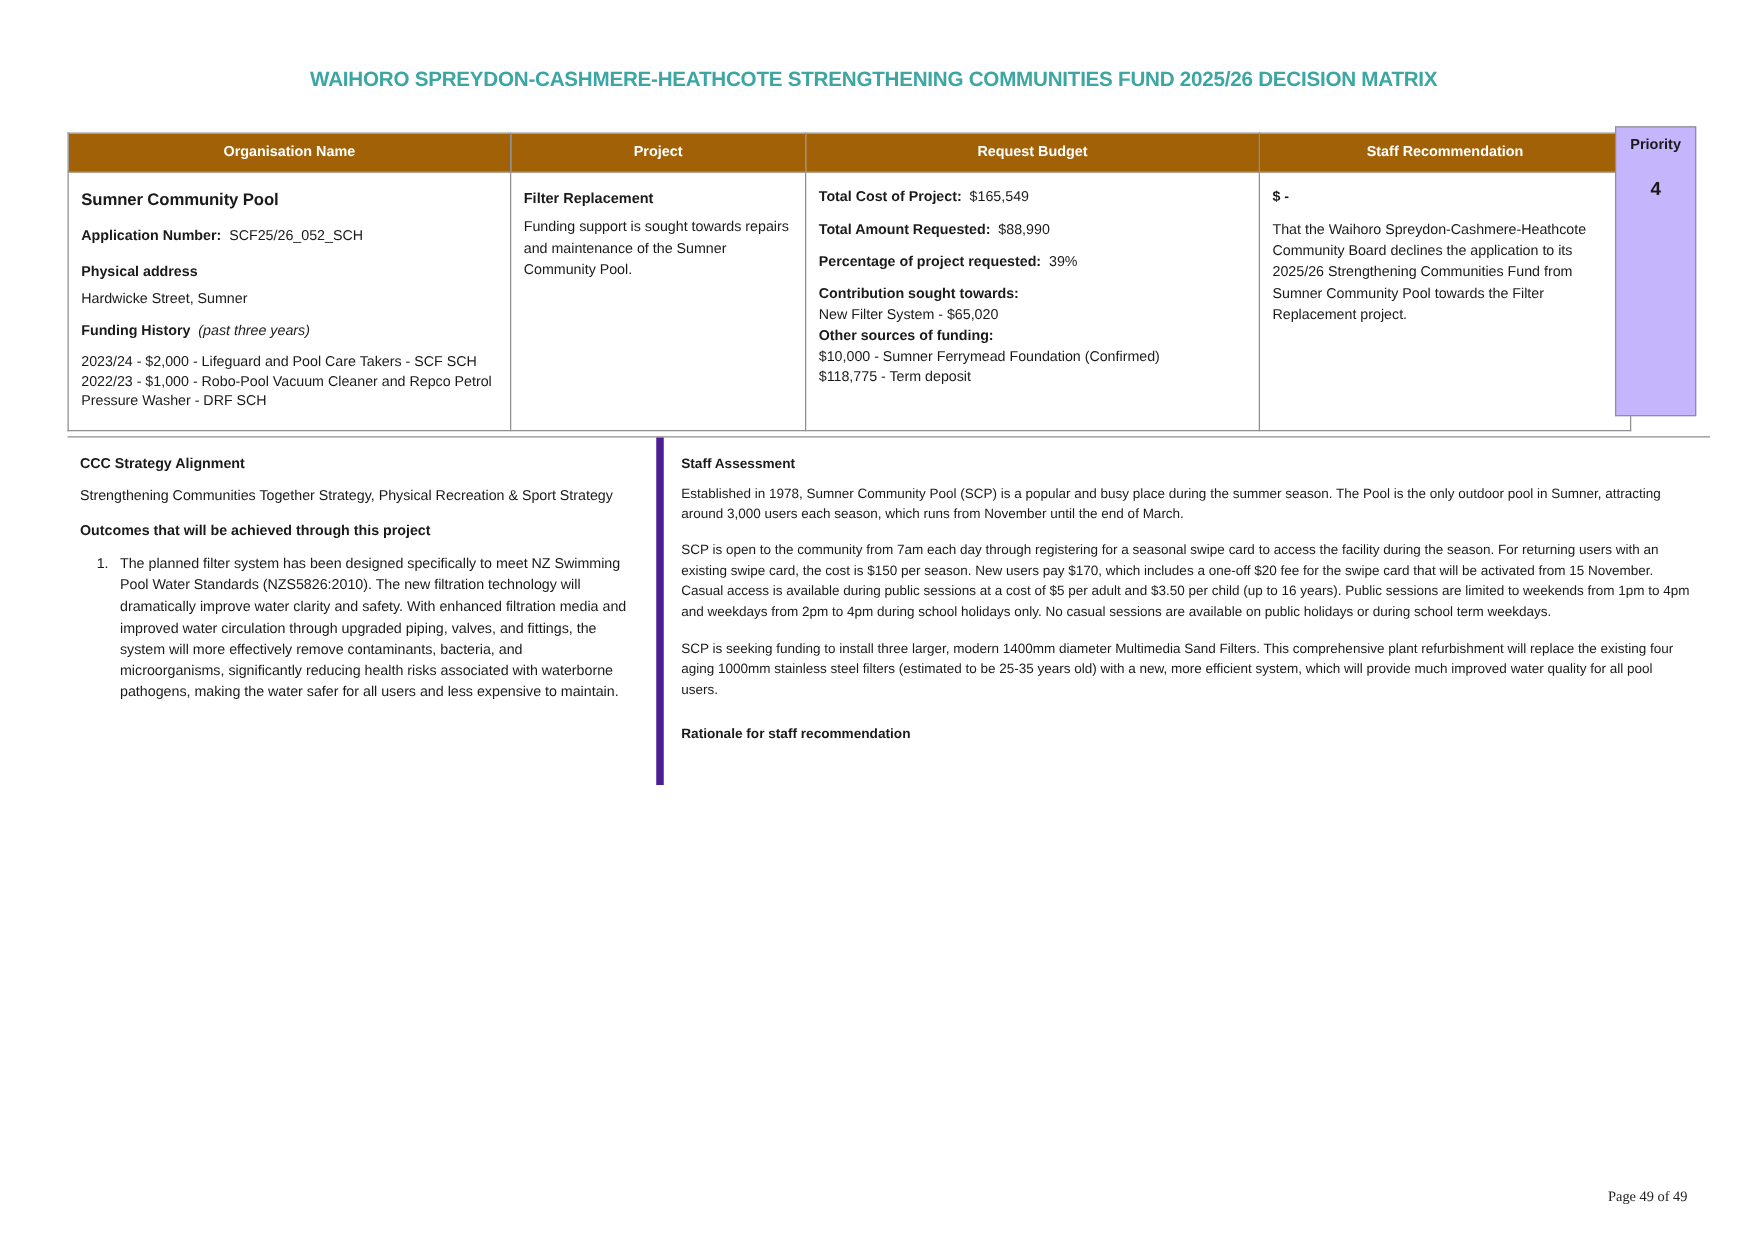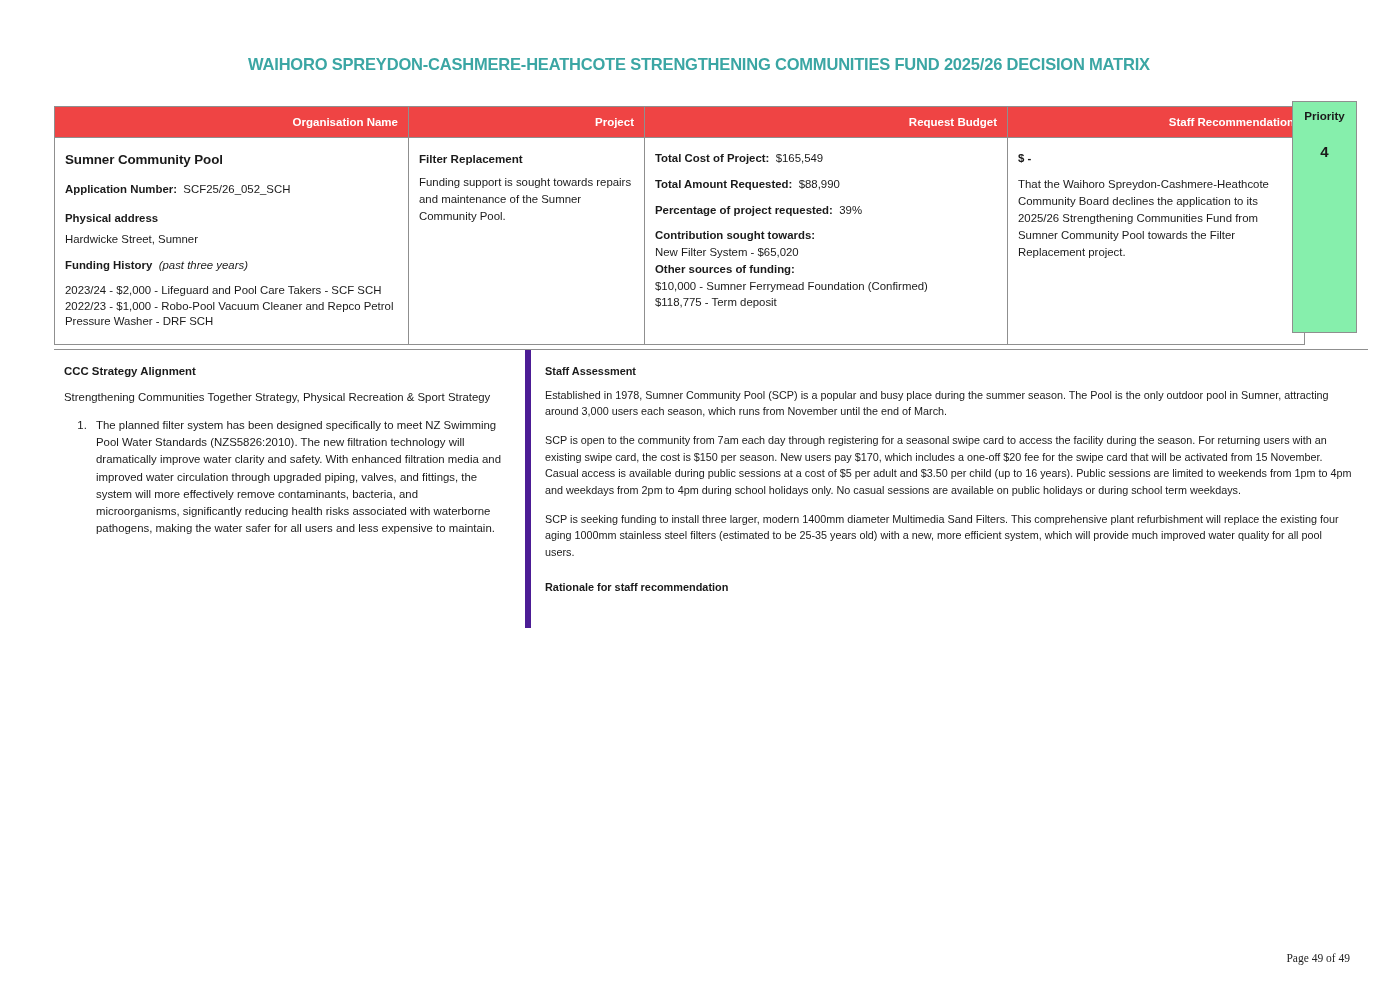--- a/index.html
+++ b/index.html
@@ -35,25 +35,25 @@
     left: 54px;
     top: 106px;
     width: 1250px;
   }
   .matrix table {
     border-collapse: collapse;
     width: 1250px;
     table-layout: fixed;
   }
   .matrix th.hd {
-    background: #ef4444;
+    background: #a16207;
     color: #ffffff;
     font-size: 11.5px;
     font-weight: bold;
-    text-align: right;
+    text-align: center;
     padding: 7px 10px 8px 10px;
     border: 1px solid #8f8f8f;
     border-bottom: 1px solid #8f8f8f;
     height: 31px;
     vertical-align: middle;
   }
   .matrix td.cell {
     border: 1px solid #8f8f8f;
     vertical-align: top;
     padding: 12px 10px 14px 10px;
@@ -91,21 +91,21 @@
   .rec-dollar { font-weight: bold; margin: 0 0 9px 0; }
   .rec-body { margin: 0; line-height: 1.5; }
 
   
   .priority {
     position: absolute;
     left: 1292px;
     top: 101px;
     width: 65px;
     height: 232px;
-    background: #86efac;
+    background: #c4b5fd;
     border: 1px solid #8f8f8f;
     text-align: center;
   }
   .priority .p-label {
     font-size: 11.6px;
     font-weight: bold;
     padding-top: 7px;
     color: #1a1a1a;
   }
   .priority .p-value {
@@ -257,20 +257,21 @@
 <div class="priority">
   <div class="p-label">Priority</div>
   <div class="p-value">4</div>
 </div>
 
 <div class="lower">
 
   <div class="lower-left">
     <div class="sec-head">CCC Strategy Alignment</div>
     <div class="sec-p">Strengthening Communities Together Strategy, Physical Recreation &amp; Sport Strategy</div>
+    <div class="sec-head">Outcomes that will be achieved through this project</div>
     <ol class="outcomes">
       <li>The planned filter system has been designed specifically to meet NZ Swimming Pool Water Standards (NZS5826:2010). The new filtration technology will dramatically improve water clarity and safety. With enhanced filtration media and improved water circulation through upgraded piping, valves, and fittings, the system will more effectively remove contaminants, bacteria, and microorganisms, significantly reducing health risks associated with waterborne pathogens, making the water safer for all users and less expensive to maintain.</li>
     </ol>
   </div>
 
   <div class="lower-right">
     <div class="sec-head-r">Staff Assessment</div>
     <div class="sec-p-r">Established in 1978, Sumner Community Pool (SCP) is a popular and busy place during the summer season. The Pool is the only outdoor pool in Sumner, attracting around 3,000 users each season, which runs from November until the end of March.</div>
     <div class="sec-p-r">SCP is open to the community from 7am each day through registering for a seasonal swipe card to access the facility during the season. For returning users with an existing swipe card, the cost is $150 per season. New users pay $170, which includes a one-off $20 fee for the swipe card that will be activated from 15 November. Casual access is available during public sessions at a cost of $5 per adult and $3.50 per child (up to 16 years). Public sessions are limited to weekends from 1pm to 4pm and weekdays from 2pm to 4pm during school holidays only. No casual sessions are available on public holidays or during school term weekdays.</div>
     <div class="sec-p-r">SCP is seeking funding to install three larger, modern 1400mm diameter Multimedia Sand Filters. This comprehensive plant refurbishment will replace the existing four aging 1000mm stainless steel filters (estimated to be 25-35 years old) with a new, more efficient system, which will provide much improved water quality for all pool users.</div>

